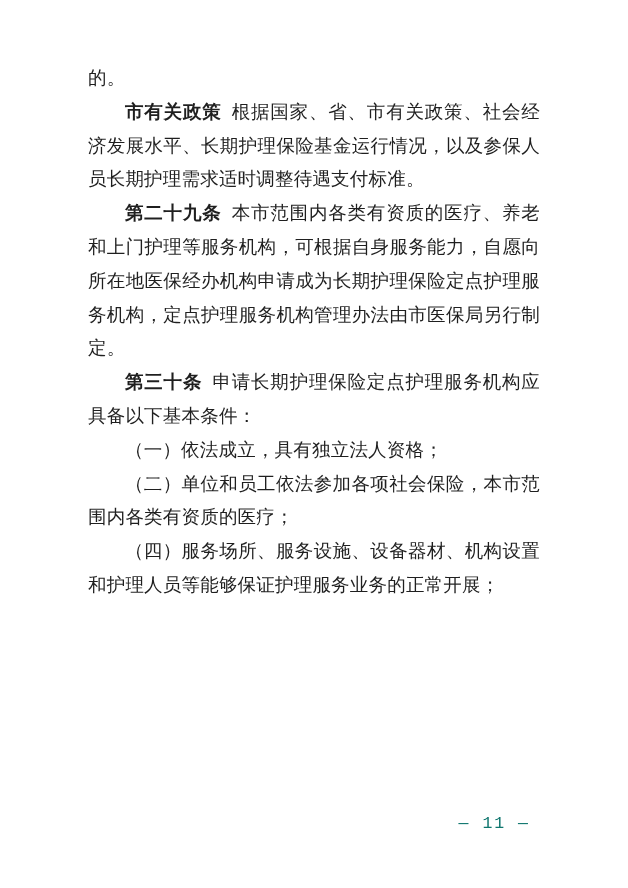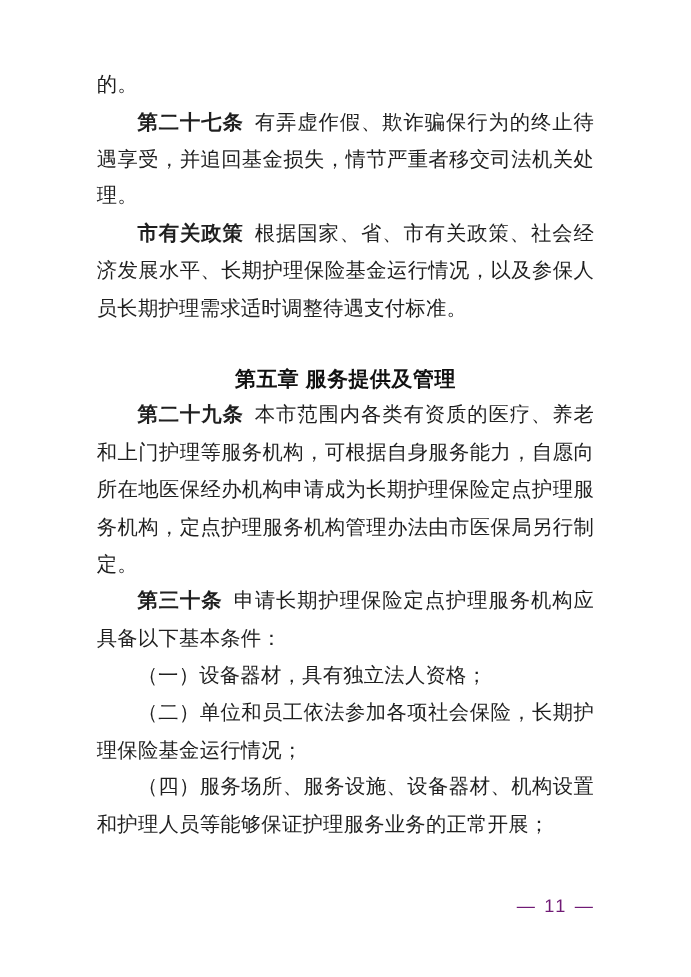--- a/index.html
+++ b/index.html
@@ -43,38 +43,36 @@
     font-family: "Liberation Sans", "DejaVu Sans", sans-serif;
     font-weight: 700;
     font-size: 19px;
     line-height: 33.8px;
     text-align: center;
     color: #111111;
     letter-spacing: 0.5px;
   }
   .page-number {
     position: absolute;
-    right: 87px;
+    right: 98px;
     bottom: 54px;
     font-size: 16.5px;
     line-height: 20px;
-    color: #701a75;
+    color: #0f766e;
     letter-spacing: 2px;
-    font-family: Liberation Sans, sans-serif;
+    font-family: Liberation Mono, monospace;
   }
 </style>
 </head>
 <body>
 
 <div class="doc-page">
   <div class="text-column">
       <p class="body-paragraph"><span>的。</span></p>
-      <p class="body-paragraph indented"><span class="article-no">第二十七条</span><span>有弄虚作假、欺诈骗保行为的终止待遇享受，并追回基金损失，情节严重者移交司法机关处理。</span></p>
       <p class="body-paragraph indented"><span class="article-no">市有关政策</span><span>根据国家、省、市有关政策、社会经济发展水平、长期护理保险基金运行情况，以及参保人员长期护理需求适时调整待遇支付标准。</span></p>
-      <h2 class="chapter-heading"><span>第五章 服务提供及管理</span></h2>
       <p class="body-paragraph indented"><span class="article-no">第二十九条</span><span>本市范围内各类有资质的医疗、养老和上门护理等服务机构，可根据自身服务能力，自愿向所在地医保经办机构申请成为长期护理保险定点护理服务机构，定点护理服务机构管理办法由市医保局另行制定。</span></p>
       <p class="body-paragraph indented"><span class="article-no">第三十条</span><span>申请长期护理保险定点护理服务机构应具备以下基本条件：</span></p>
-      <p class="body-paragraph indented"><span>（一）设备器材，具有独立法人资格；</span></p>
-      <p class="body-paragraph indented"><span>（二）单位和员工依法参加各项社会保险，长期护理保险基金运行情况；</span></p>
+      <p class="body-paragraph indented"><span>（一）依法成立，具有独立法人资格；</span></p>
+      <p class="body-paragraph indented"><span>（二）单位和员工依法参加各项社会保险，本市范围内各类有资质的医疗；</span></p>
       <p class="body-paragraph indented"><span>（四）服务场所、服务设施、设备器材、机构设置和护理人员等能够保证护理服务业务的正常开展；</span></p>
     </div>
   <div class="page-number">— 11 —</div>
 </div>
 
 </body></html>

